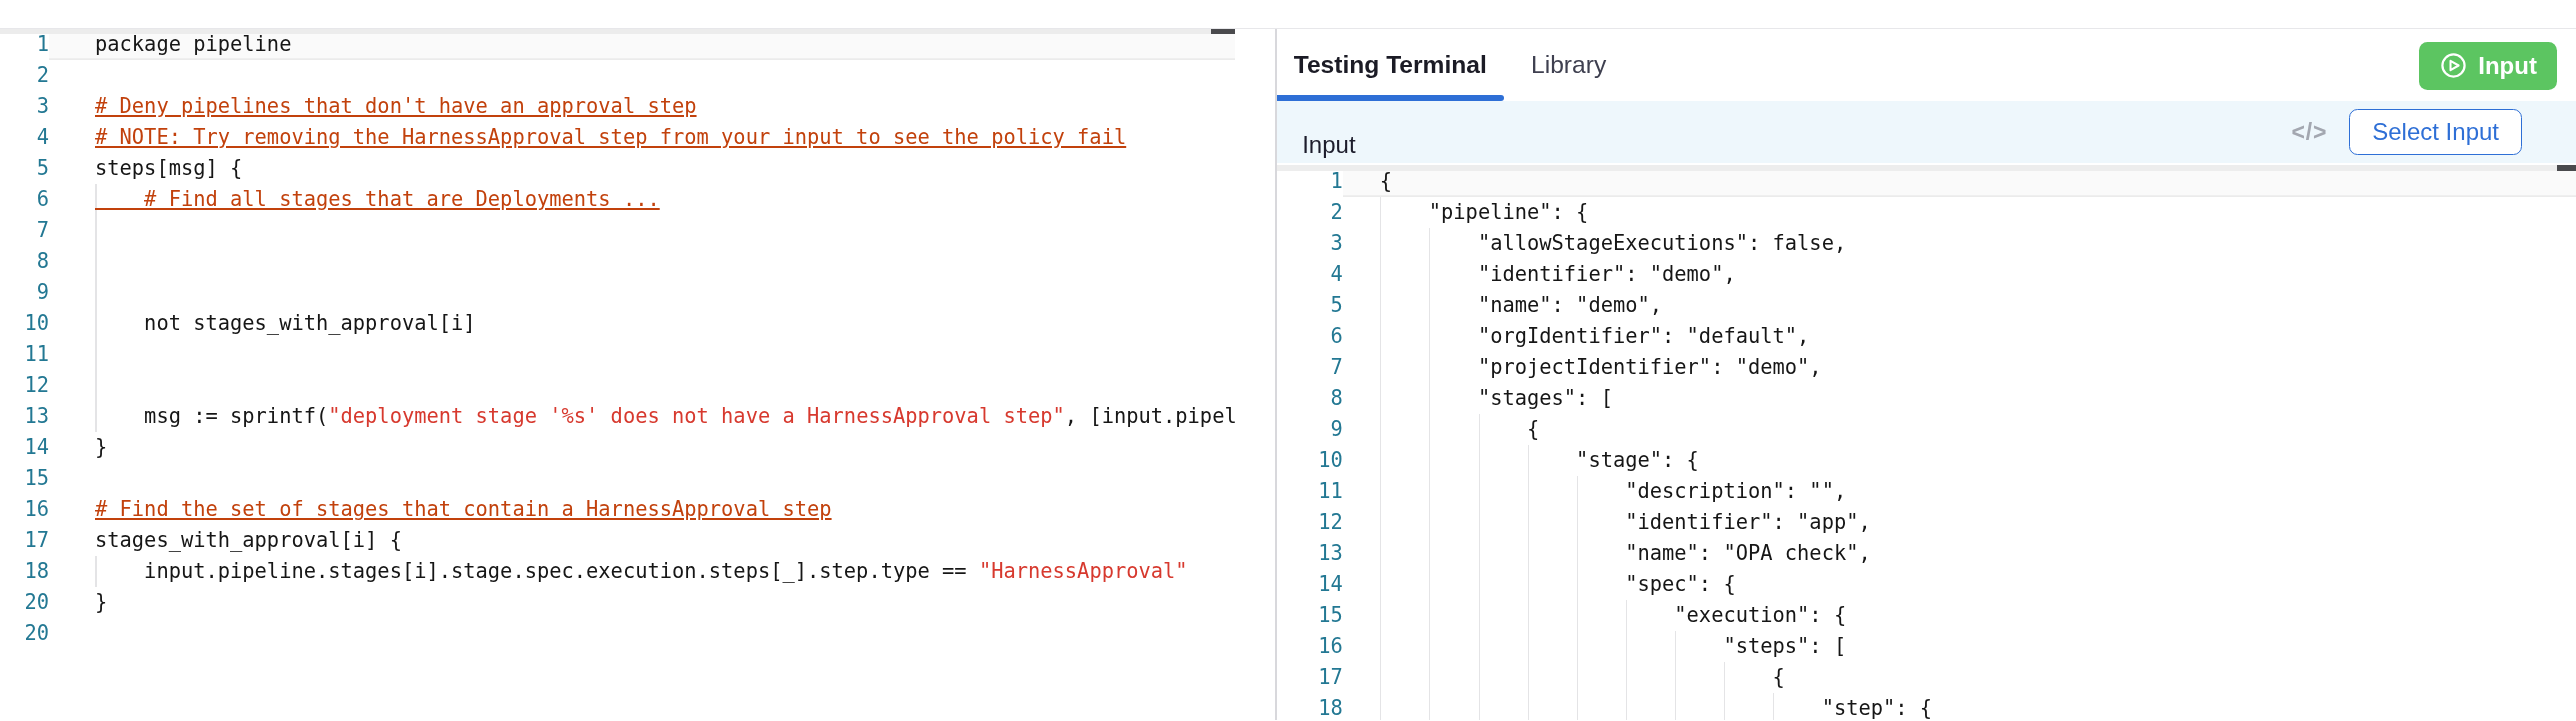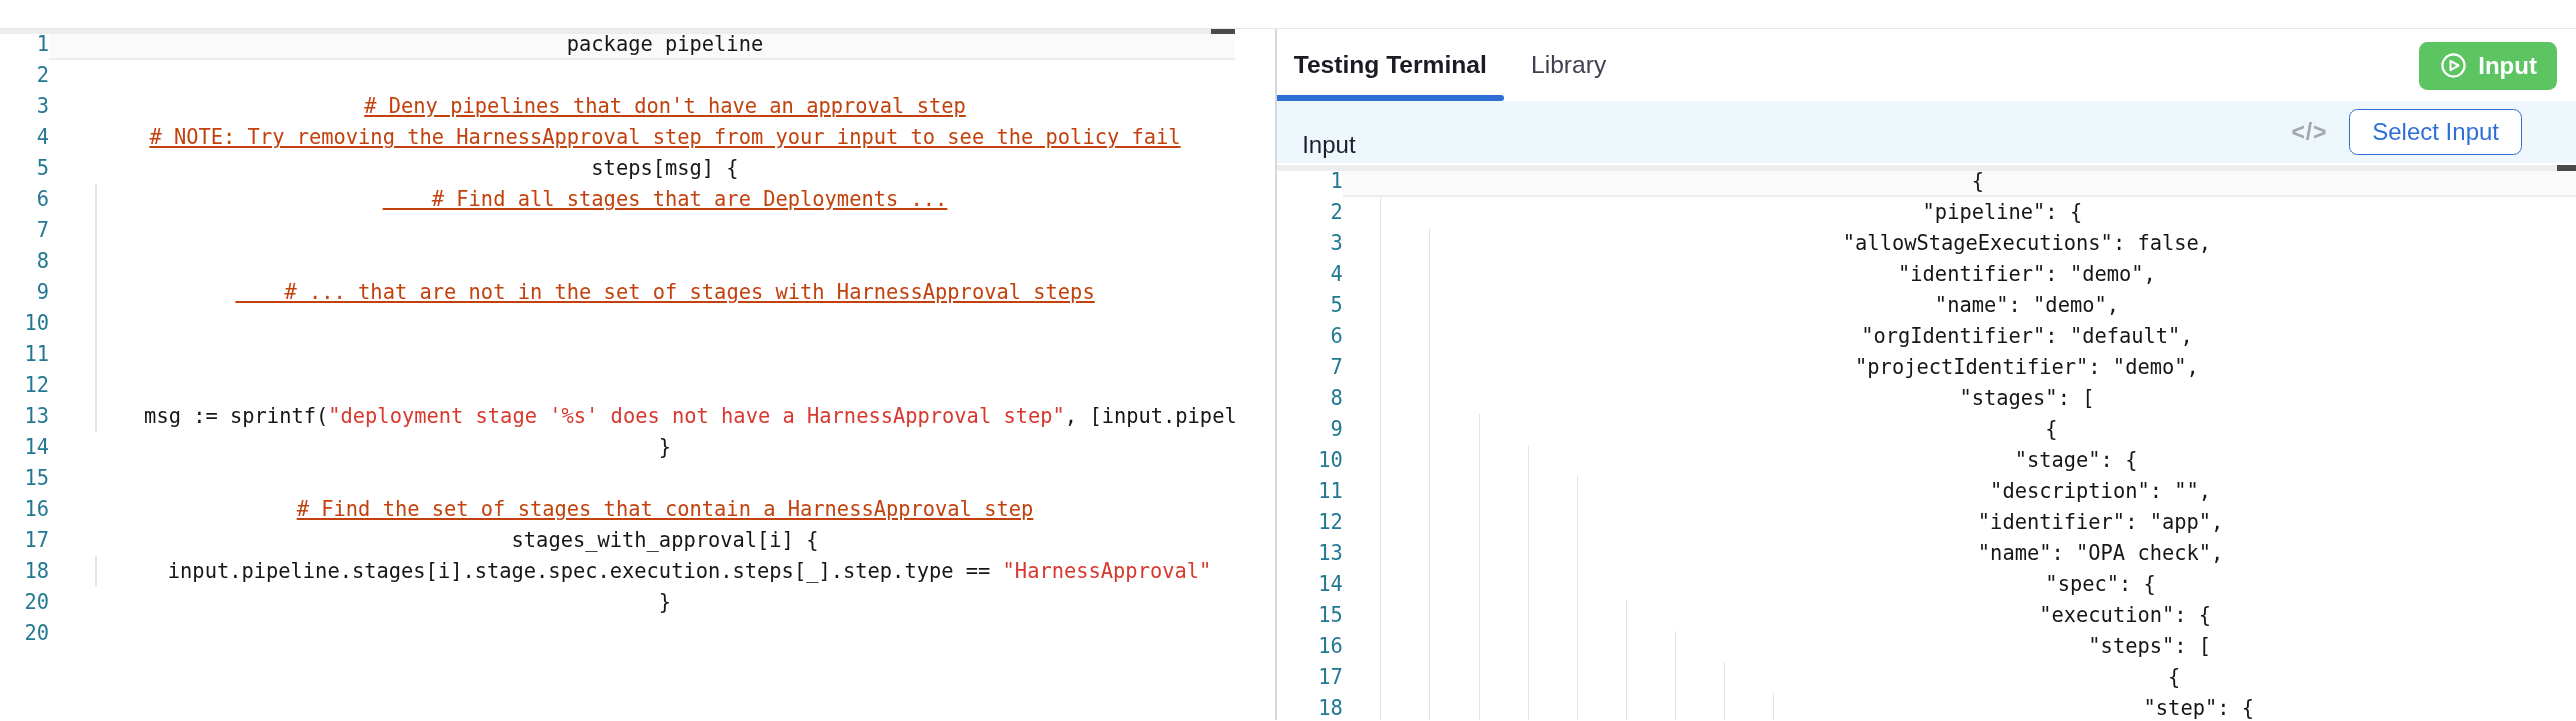--- a/index.html
+++ b/index.html
@@ -6,21 +6,21 @@
   html,body { width:2576px; height:722px; background:#fff; overflow:hidden;
               font-family:"Liberation Sans", sans-serif; }
 
   .topband { height:29px; background:#fff; border-bottom:1.7px solid #e7e7ea; }
   .main { display:flex; height:691px; }
 
   
   .editor { font-family:"DejaVu Sans Mono", monospace; font-size:20.4px; line-height:31px; }
   .row { display:flex; height:31px; position:relative; }
   .num { text-align:right; color:#237893; flex:none; }
-  .codewrap { position:relative; flex:1 1 auto; overflow:hidden;text-align:center; }
+  .codewrap { position:relative; flex:1 1 auto; overflow:hidden; }
   .codetext { white-space:pre; display:inline-block; position:relative; }
   .guide { position:absolute; top:0; bottom:0; width:1.7px; background:#e4e4e6; }
   .c-code    { color:#161616; }
   .c-comment { color:#c2410c;text-decoration:underline; }
   .c-string  { color:#d7392e; }
   .row.current .codewrap { background:#fafafa;
         box-shadow: inset 0 -1.7px 0 #ebebeb, inset 0 1.7px 0 #efefef; }
 
   
   .panel-left { width:1275px; position:relative; background:#fff; }
@@ -100,25 +100,25 @@
         <div class="row">
           <span class="num">7</span>
           <span class="codewrap"><i class="guide" style="left: 46px;"></i></span>
         </div>
         <div class="row">
           <span class="num">8</span>
           <span class="codewrap"><i class="guide" style="left: 46px;"></i><span class="codetext"></span></span>
         </div>
         <div class="row">
           <span class="num">9</span>
-          <span class="codewrap"><i class="guide" style="left: 46px;"></i><span class="codetext"><span class="c-comment">    # ... that are not in the set of stages with HarnessApproval steps</span></span></span>
+          <span class="codewrap"><i class="guide" style="left: 46px;"></i></span>
         </div>
         <div class="row">
           <span class="num">10</span>
-          <span class="codewrap"><i class="guide" style="left: 46px;"></i></span>
+          <span class="codewrap"><i class="guide" style="left: 46px;"></i><span class="codetext"><span class="c-code">    not stages_with_approval[i]</span></span></span>
         </div>
         <div class="row">
           <span class="num">11</span>
           <span class="codewrap"><i class="guide" style="left: 46px;"></i><span class="codetext"></span></span>
         </div>
         <div class="row">
           <span class="num">12</span>
           <span class="codewrap"><i class="guide" style="left: 46px;"></i></span>
         </div>
         <div class="row">

